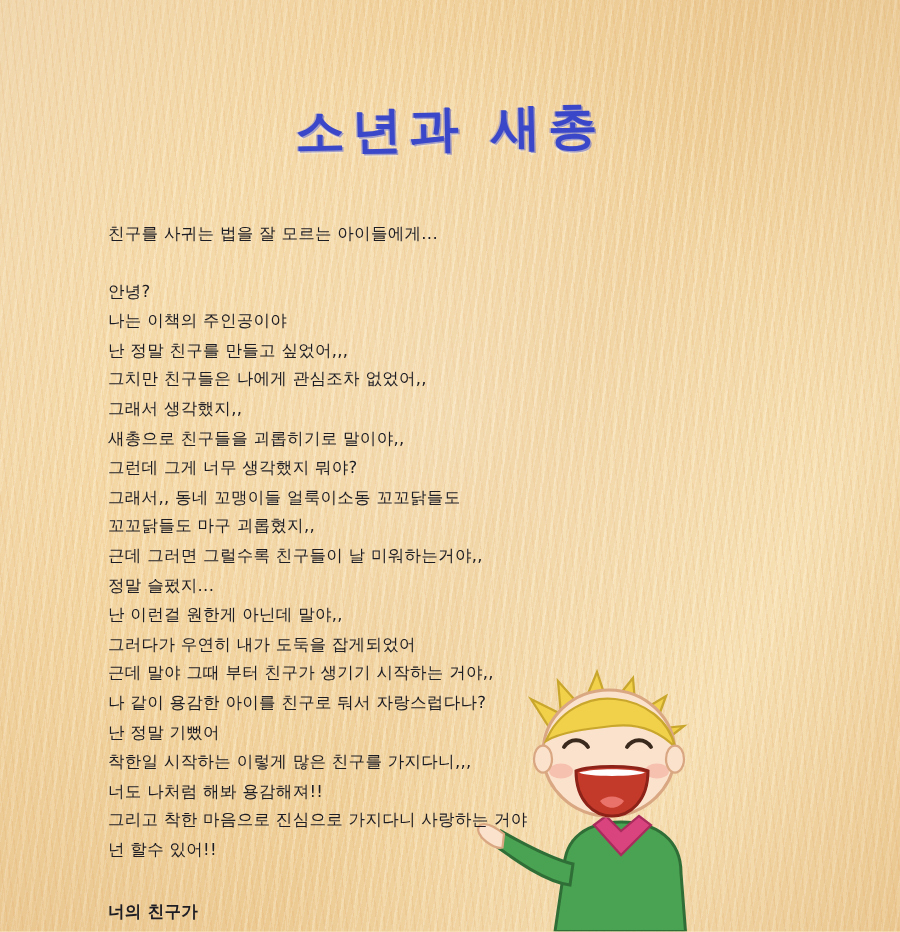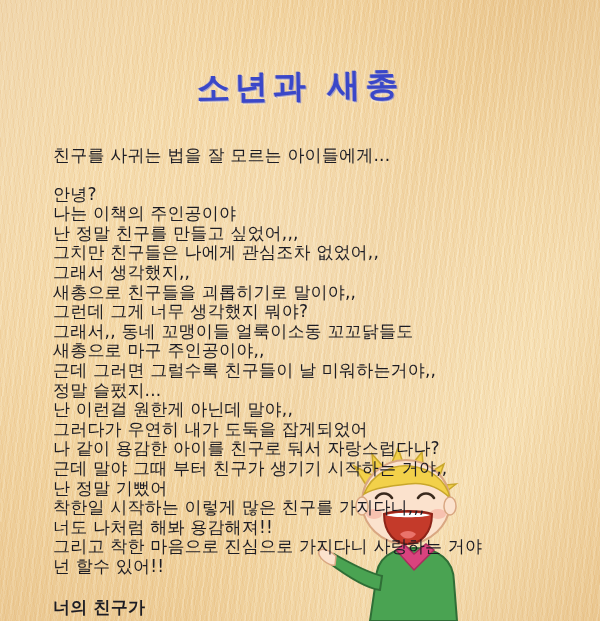--- a/index.html
+++ b/index.html
@@ -57,26 +57,26 @@
     color: #3a47c8;
     text-shadow:
       1px 1px 0 rgba(60,70,200,0.45),
       -1px 0px 0 rgba(90,100,220,0.35),
       0px 2px 1px rgba(255,255,255,0.35);
     transform: rotate(-1.2deg);
     z-index: 3;
   }
   .letter {
     position: absolute;
-    left: 53px;
+    left: 72px;
     top: 146px;
     width: 430px;
     z-index: 3;
     color: #1c1c24;
-    font-size: 17px;
+    font-size: 11px;
     line-height: 19.6px;
     letter-spacing: 0.2px;
   }
   .letter .line {
     white-space: pre;
   }
   .letter .salutation {
     margin-bottom: 19px;
   }
   .letter .signoff {
@@ -107,27 +107,27 @@
   <div class="letter">
     <div class="line salutation">친구를 사귀는 법을 잘 모르는 아이들에게...</div>
     <div class="line">안녕?</div>
     <div class="line">나는 이책의 주인공이야</div>
     <div class="line">난 정말 친구를 만들고 싶었어,,,</div>
     <div class="line">그치만 친구들은 나에게 관심조차 없었어,,</div>
     <div class="line">그래서 생각했지,,</div>
     <div class="line">새총으로 친구들을 괴롭히기로 말이야,,</div>
     <div class="line">그런데 그게 너무 생각했지 뭐야?</div>
     <div class="line">그래서,, 동네 꼬맹이들 얼룩이소동 꼬꼬닭들도</div>
-    <div class="line">새총으로 마구 주인공이야,,</div>
+    <div class="line">꼬꼬닭들도 마구 괴롭혔지,,</div>
     <div class="line">근데 그러면 그럴수록 친구들이 날 미워하는거야,,</div>
     <div class="line">정말 슬펐지...</div>
     <div class="line">난 이런걸 원한게 아닌데 말야,,</div>
     <div class="line">그러다가 우연히 내가 도둑을 잡게되었어</div>
+    <div class="line">근데 말야 그때 부터 친구가 생기기 시작하는 거야,,</div>
     <div class="line">나 같이 용감한 아이를 친구로 둬서 자랑스럽다나?</div>
-    <div class="line">근데 말야 그때 부터 친구가 생기기 시작하는 거야,,</div>
     <div class="line">난 정말 기뻤어</div>
     <div class="line">착한일 시작하는 이렇게 많은 친구를 가지다니,,,</div>
     <div class="line">너도 나처럼 해봐 용감해져!!</div>
     <div class="line">그리고 착한 마음으로 진심으로 가지다니 사랑하는 거야</div>
     <div class="line">넌 할수 있어!!</div>
     <div class="line signoff">너의 친구가</div>
   </div>
 
   <div class="boy">
     <svg width="200" height="191" viewBox="0 0 200 191" xmlns="http://www.w3.org/2000/svg">

